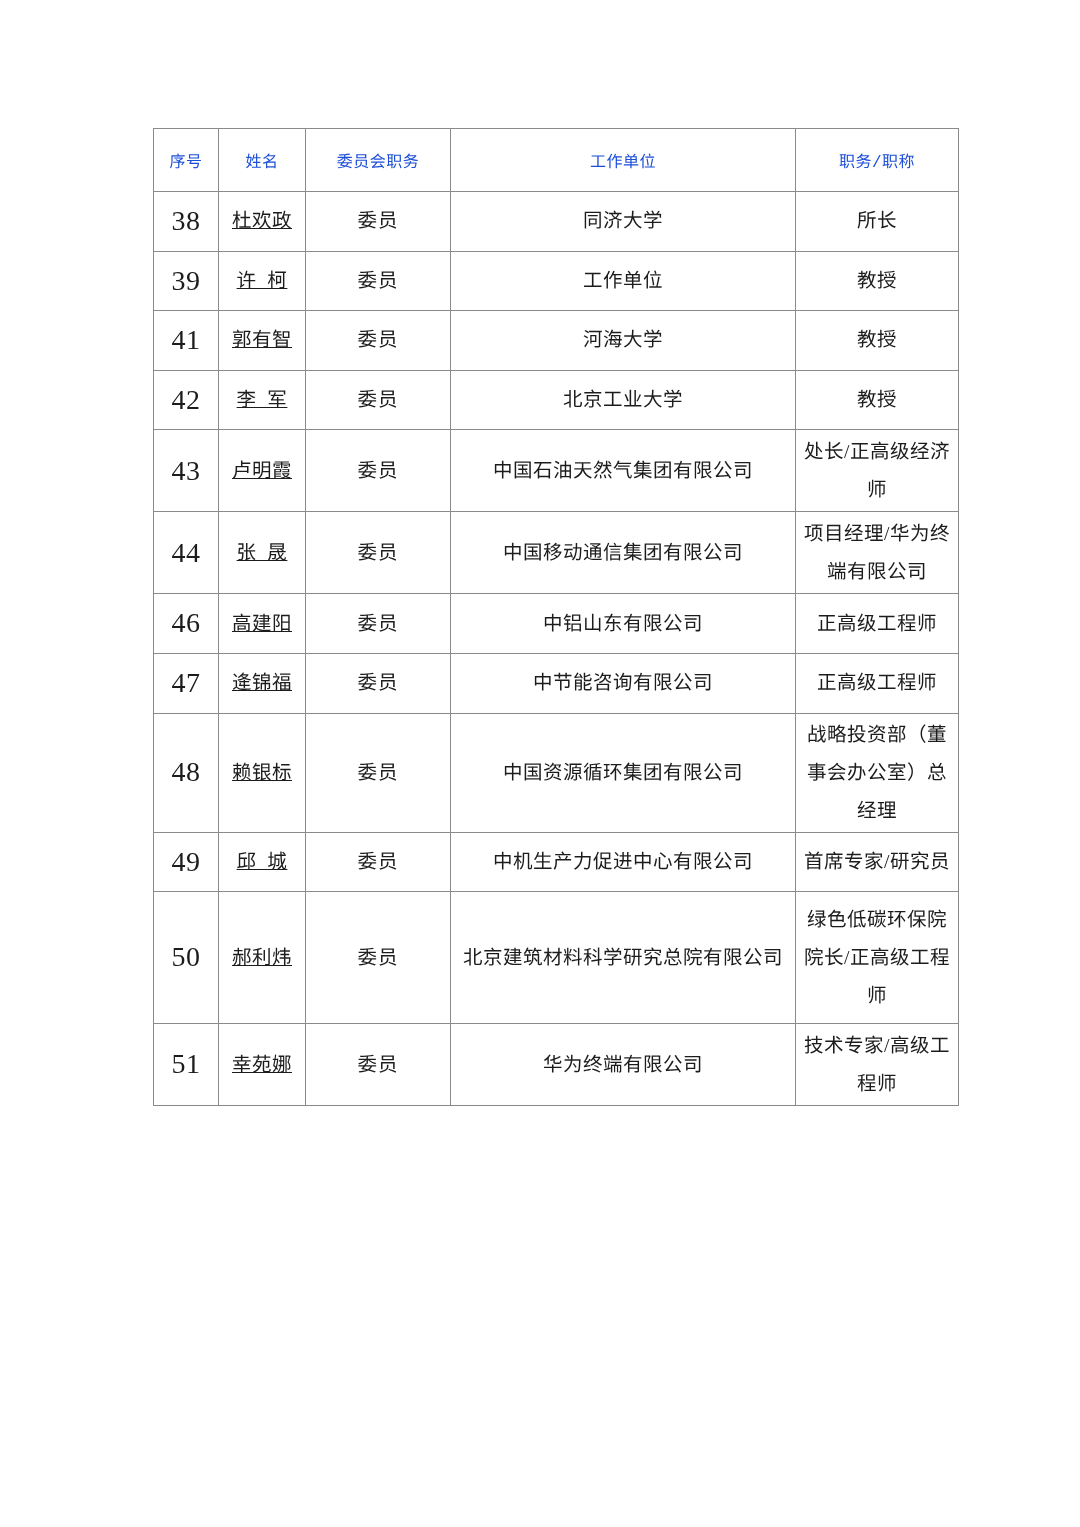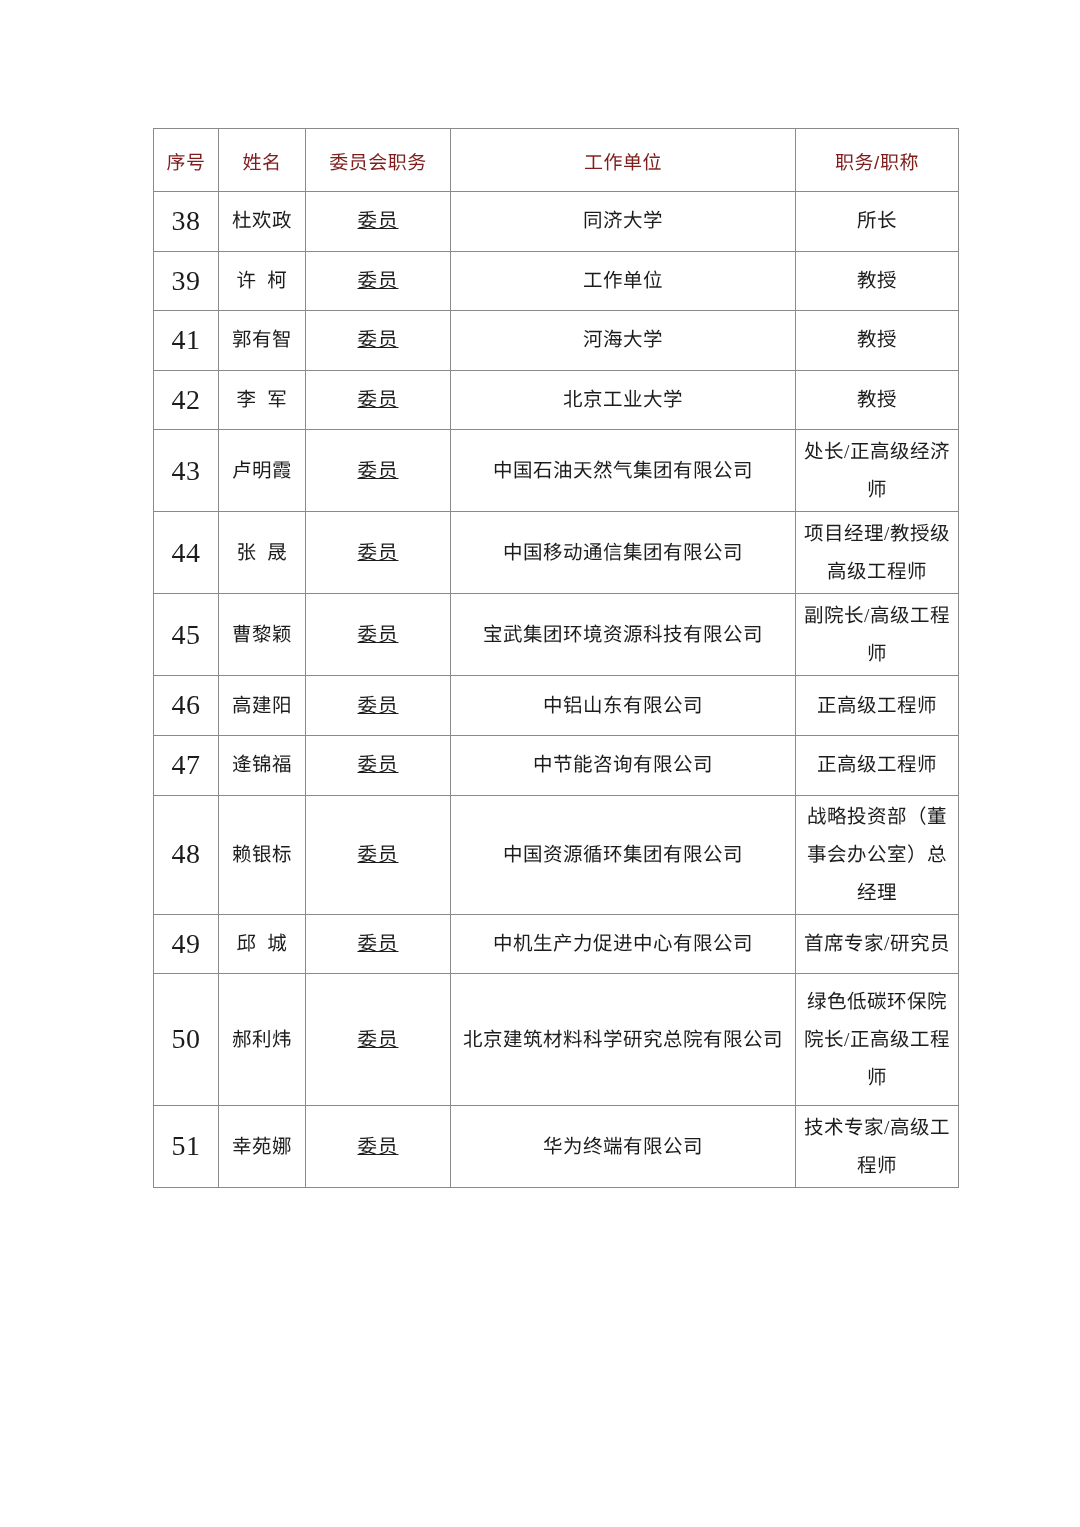--- a/index.html
+++ b/index.html
@@ -49,46 +49,46 @@
     border: 1px solid #8a8a8a;
     text-align: center;
     vertical-align: middle;
     padding: 2px 4px;
     font-weight: normal;
   }
 
   
   thead th {
     height: 58px;
-    font-family: Liberation Sans, sans-serif;
+    font-family: Liberation Mono, monospace;
     font-weight: bold;
-    font-size: 19px;
+    font-size: 16px;
     letter-spacing: 0.5px;
-    color: #7f1d1d;
+    color: #1d4ed8;
   }
 
   
   tbody td {
     font-size: 19.5px;
     line-height: 1.95;
     color: #1c1c1c;
   }
 
   tbody tr { height: 59px; }
   tbody tr.h2 { height: 82px; }
   tbody tr.h3 { height: 132px; }
 
   td.seq {
     font-family: "Liberation Serif", "DejaVu Serif", serif;
     font-size: 28px;
     letter-spacing: 0.5px;
   }
 
-  td.name  { letter-spacing: 0.5px; white-space: pre; }
-  td.role  { letter-spacing: 1px; text-decoration: underline; }
+  td.name  { letter-spacing: 0.5px; white-space: pre; text-decoration: underline; }
+  td.role  { letter-spacing: 1px; }
   td.org   { letter-spacing: 0.5px; }
   td.title { letter-spacing: 0.5px; }
 </style>
 </head>
 <body>
 
 <div class="page">
   <div class="table-wrap">
     <table class="roster">
       <colgroup>
@@ -141,28 +141,21 @@
             <td class="name">卢明霞</td>
             <td class="role">委员</td>
             <td class="org">中国石油天然气集团有限公司</td>
             <td class="title">处长/正高级经济师</td>
           </tr>
           <tr class="h2">
             <td class="seq">44</td>
             <td class="name">张  晟</td>
             <td class="role">委员</td>
             <td class="org">中国移动通信集团有限公司</td>
-            <td class="title">项目经理/教授级高级工程师</td>
-          </tr>
-          <tr class="h2">
-            <td class="seq">45</td>
-            <td class="name">曹黎颖</td>
-            <td class="role">委员</td>
-            <td class="org">宝武集团环境资源科技有限公司</td>
-            <td class="title">副院长/高级工程师</td>
+            <td class="title">项目经理/华为终端有限公司</td>
           </tr>
           <tr>
             <td class="seq">46</td>
             <td class="name">高建阳</td>
             <td class="role">委员</td>
             <td class="org">中铝山东有限公司</td>
             <td class="title">正高级工程师</td>
           </tr>
           <tr>
             <td class="seq">47</td>

